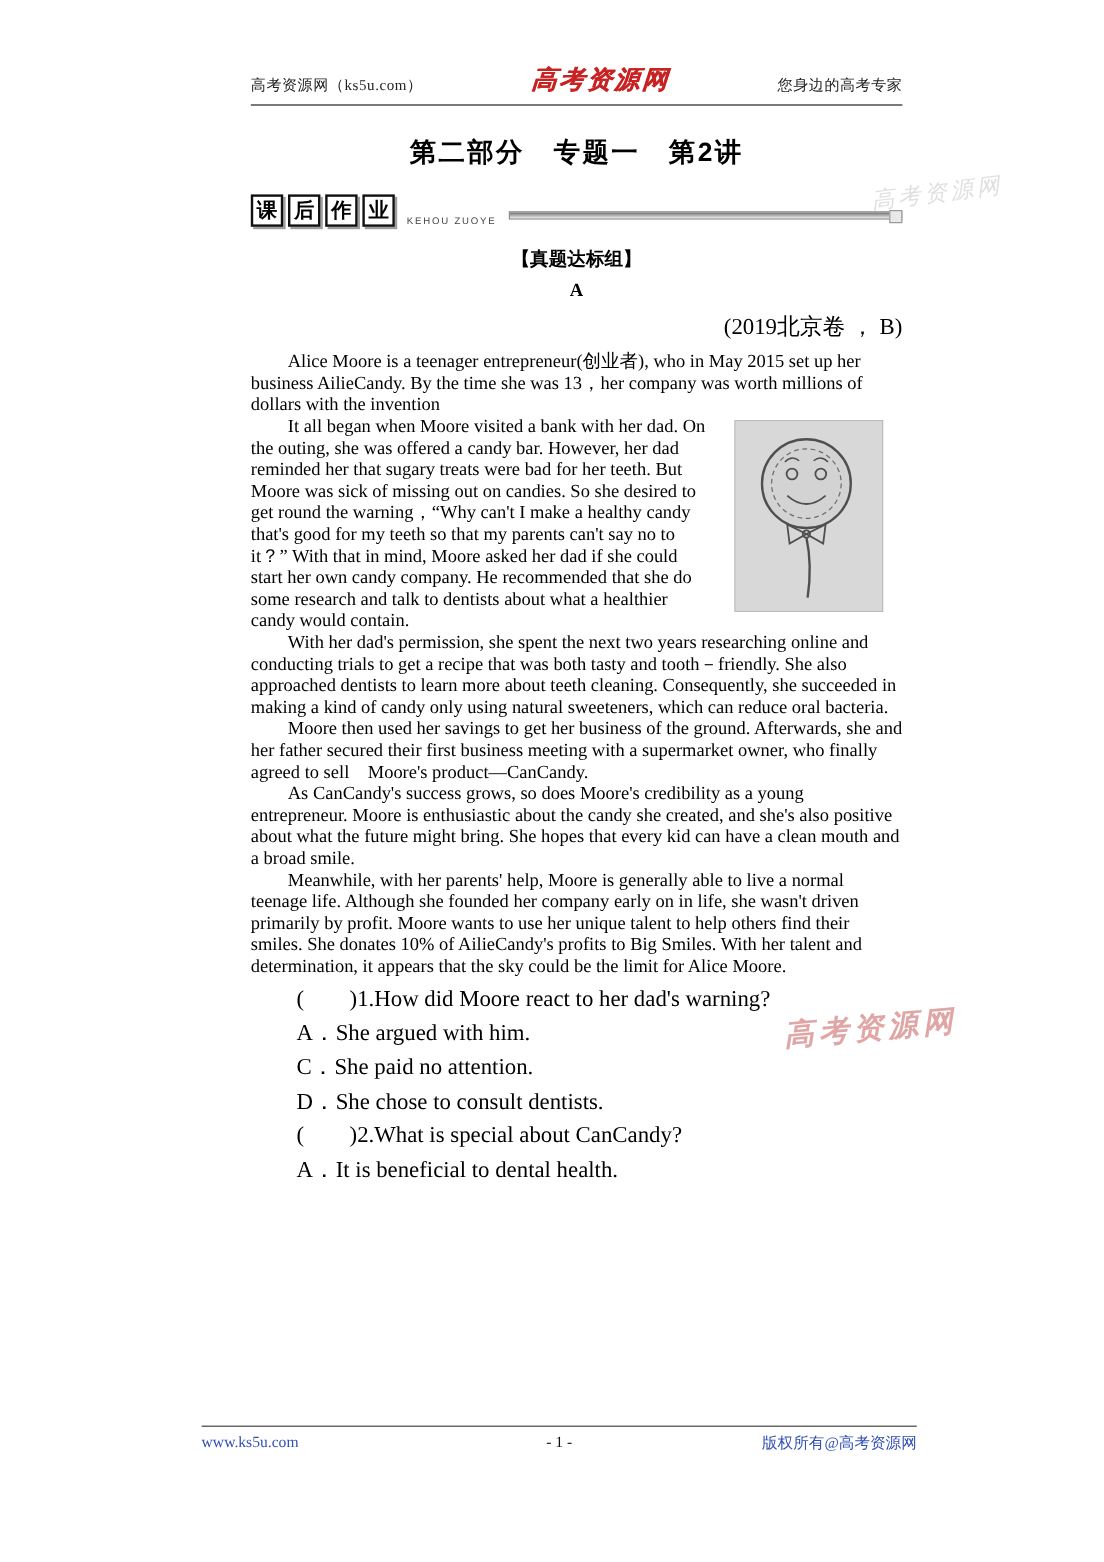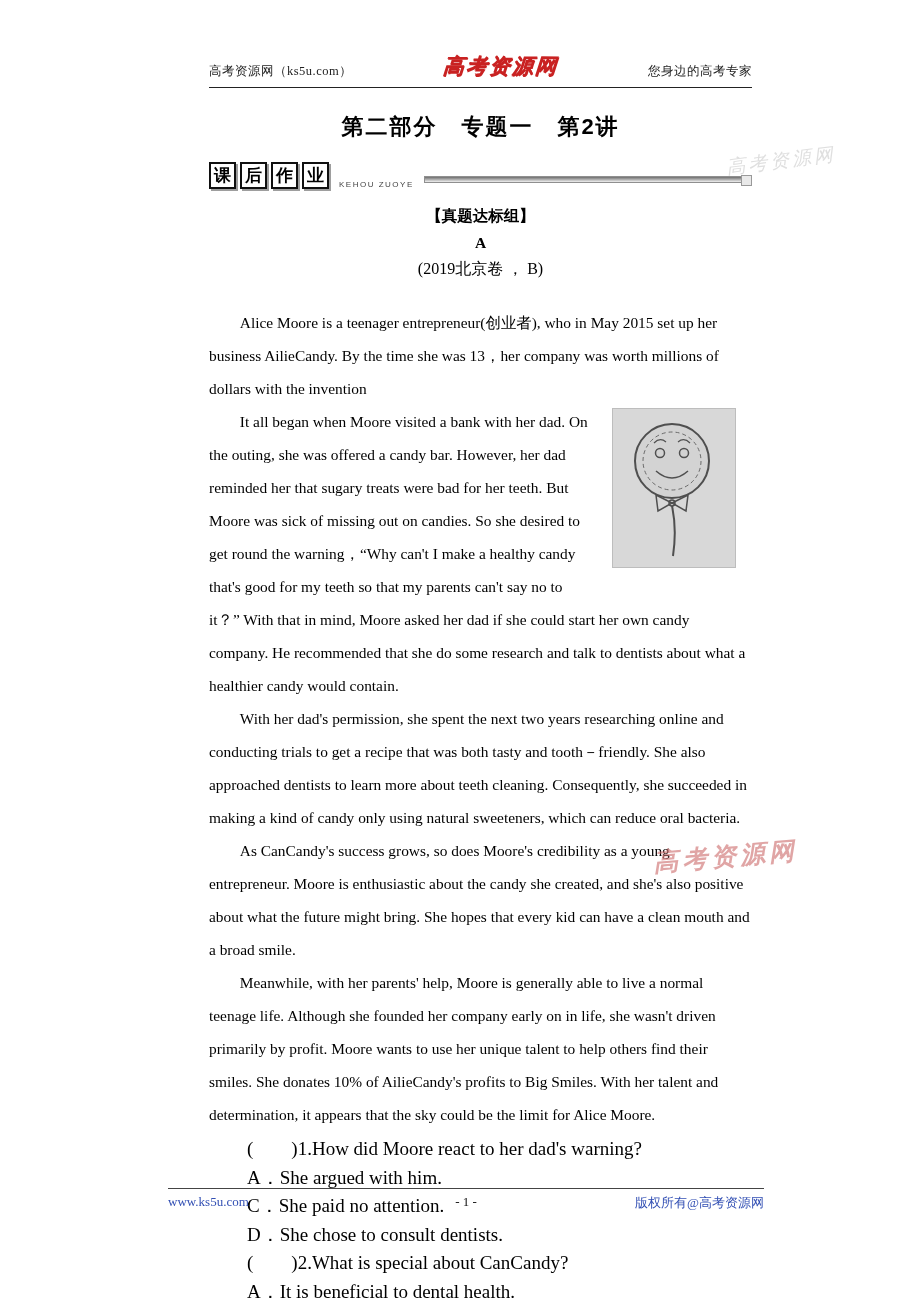--- a/index.html
+++ b/index.html
@@ -65,24 +65,24 @@
     position:relative;
   }
   .banner-bar::after {
     content:""; position:absolute; right:-1px; top:-2px;
     width:9px; height:9px; background:#e9e9e9; border:1px solid #999;
   }
 
   
   .group-title { margin-top:16px; text-align:center; font-size:15.5px; font-weight:bold; }
   .passage-label { margin-top:7px; text-align:center; font-size:15.5px; font-weight:bold; }
-  .source-line { margin-top:7px; text-align:center; font-size:16px; }
-
-  
-  .passage { margin-top:26px; font-size:15.4px; line-height:33px; text-align:left; }
+  .source-line { margin-top:7px; text-align:right; font-size:19px; }
+
+  
+  .passage { margin-top:8px; font-size:15.4px; line-height:18px; text-align:left; }
   .para { margin:0; }
   .indent { text-indent:2em; }
   .fig {
     float:right;
     width:124px; height:160px;
     margin:3px 16px 13px 20px;
     background:#d8d8d8;
     border:1px solid #bdbdbd;
   }
   .fig svg { display:block; }
@@ -167,20 +167,21 @@
           <circle cx="59" cy="94" r="3" fill="none" stroke="#4f4f4f" stroke-width="1.5"></circle>
           <path d="M59 97 Q64 120 60 147" fill="none" stroke="#4f4f4f" stroke-width="2"></path>
         </svg>
       </figure>
 
 
       <p class="para indent"><span>It all began when Moore visited a bank with her dad. On the outing, she was offered a candy bar. However, her dad reminded her that sugary treats were bad for her teeth. But Moore was sick of missing out on candies. So she desired to get round the warning，“Why can't I make a healthy candy that's good for my teeth so that my parents can't say no to it？” With that in mind, Moore asked her dad if she could start her own candy company. He recommended that she do some research and talk to dentists about what a healthier candy would contain.</span></p>
 
       <p class="para indent"><span>With her dad's permission, she spent the next two years researching online and conducting trials to get a recipe that was both tasty and tooth－friendly. She also approached dentists to learn more about teeth cleaning. Consequently, she succeeded in making a kind of candy only using natural sweeteners, which can reduce oral bacteria.</span></p>
 
+      <p class="para indent"><span>Moore then used her savings to get her business of the ground. Afterwards, she and her father secured their first business meeting with a supermarket owner, who finally agreed to sell　Moore's product—CanCandy.</span></p>
 
       <p class="para indent"><span>As CanCandy's success grows, so does Moore's credibility as a young entrepreneur. Moore is enthusiastic about the candy she created, and she's also positive about what the future might bring. She hopes that every kid can have a clean mouth and a broad smile.</span></p>
 
       <p class="para indent"><span>Meanwhile, with her parents' help, Moore is generally able to live a normal teenage life. Although she founded her company early on in life, she wasn't driven primarily by profit. Moore wants to use her unique talent to help others find their smiles. She donates 10% of AilieCandy's profits to Big Smiles. With her talent and determination, it appears that the sky could be the limit for Alice Moore.</span></p>
     </div>
 
     <div class="questions">
       <div class="q-line">(　　)1.How did Moore react to her dad's warning?</div>
       <div class="q-line">A．She argued with him.</div>
       <div class="q-line">C．She paid no attention.</div>

